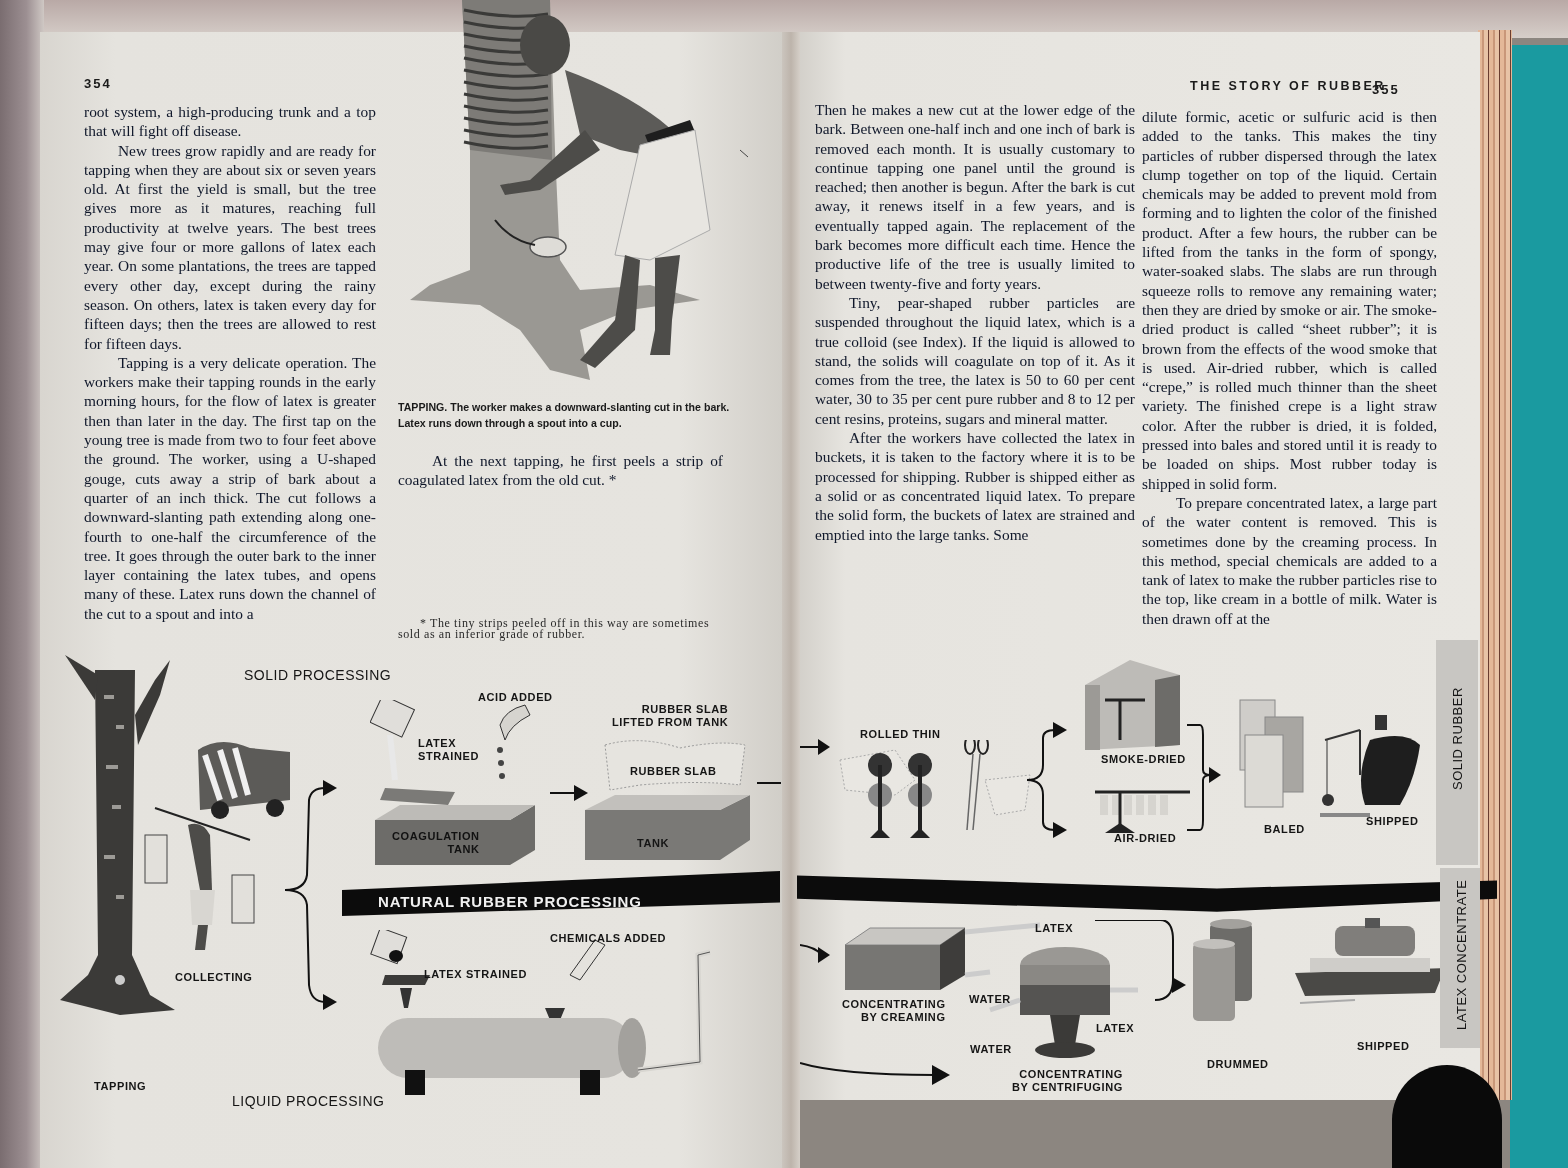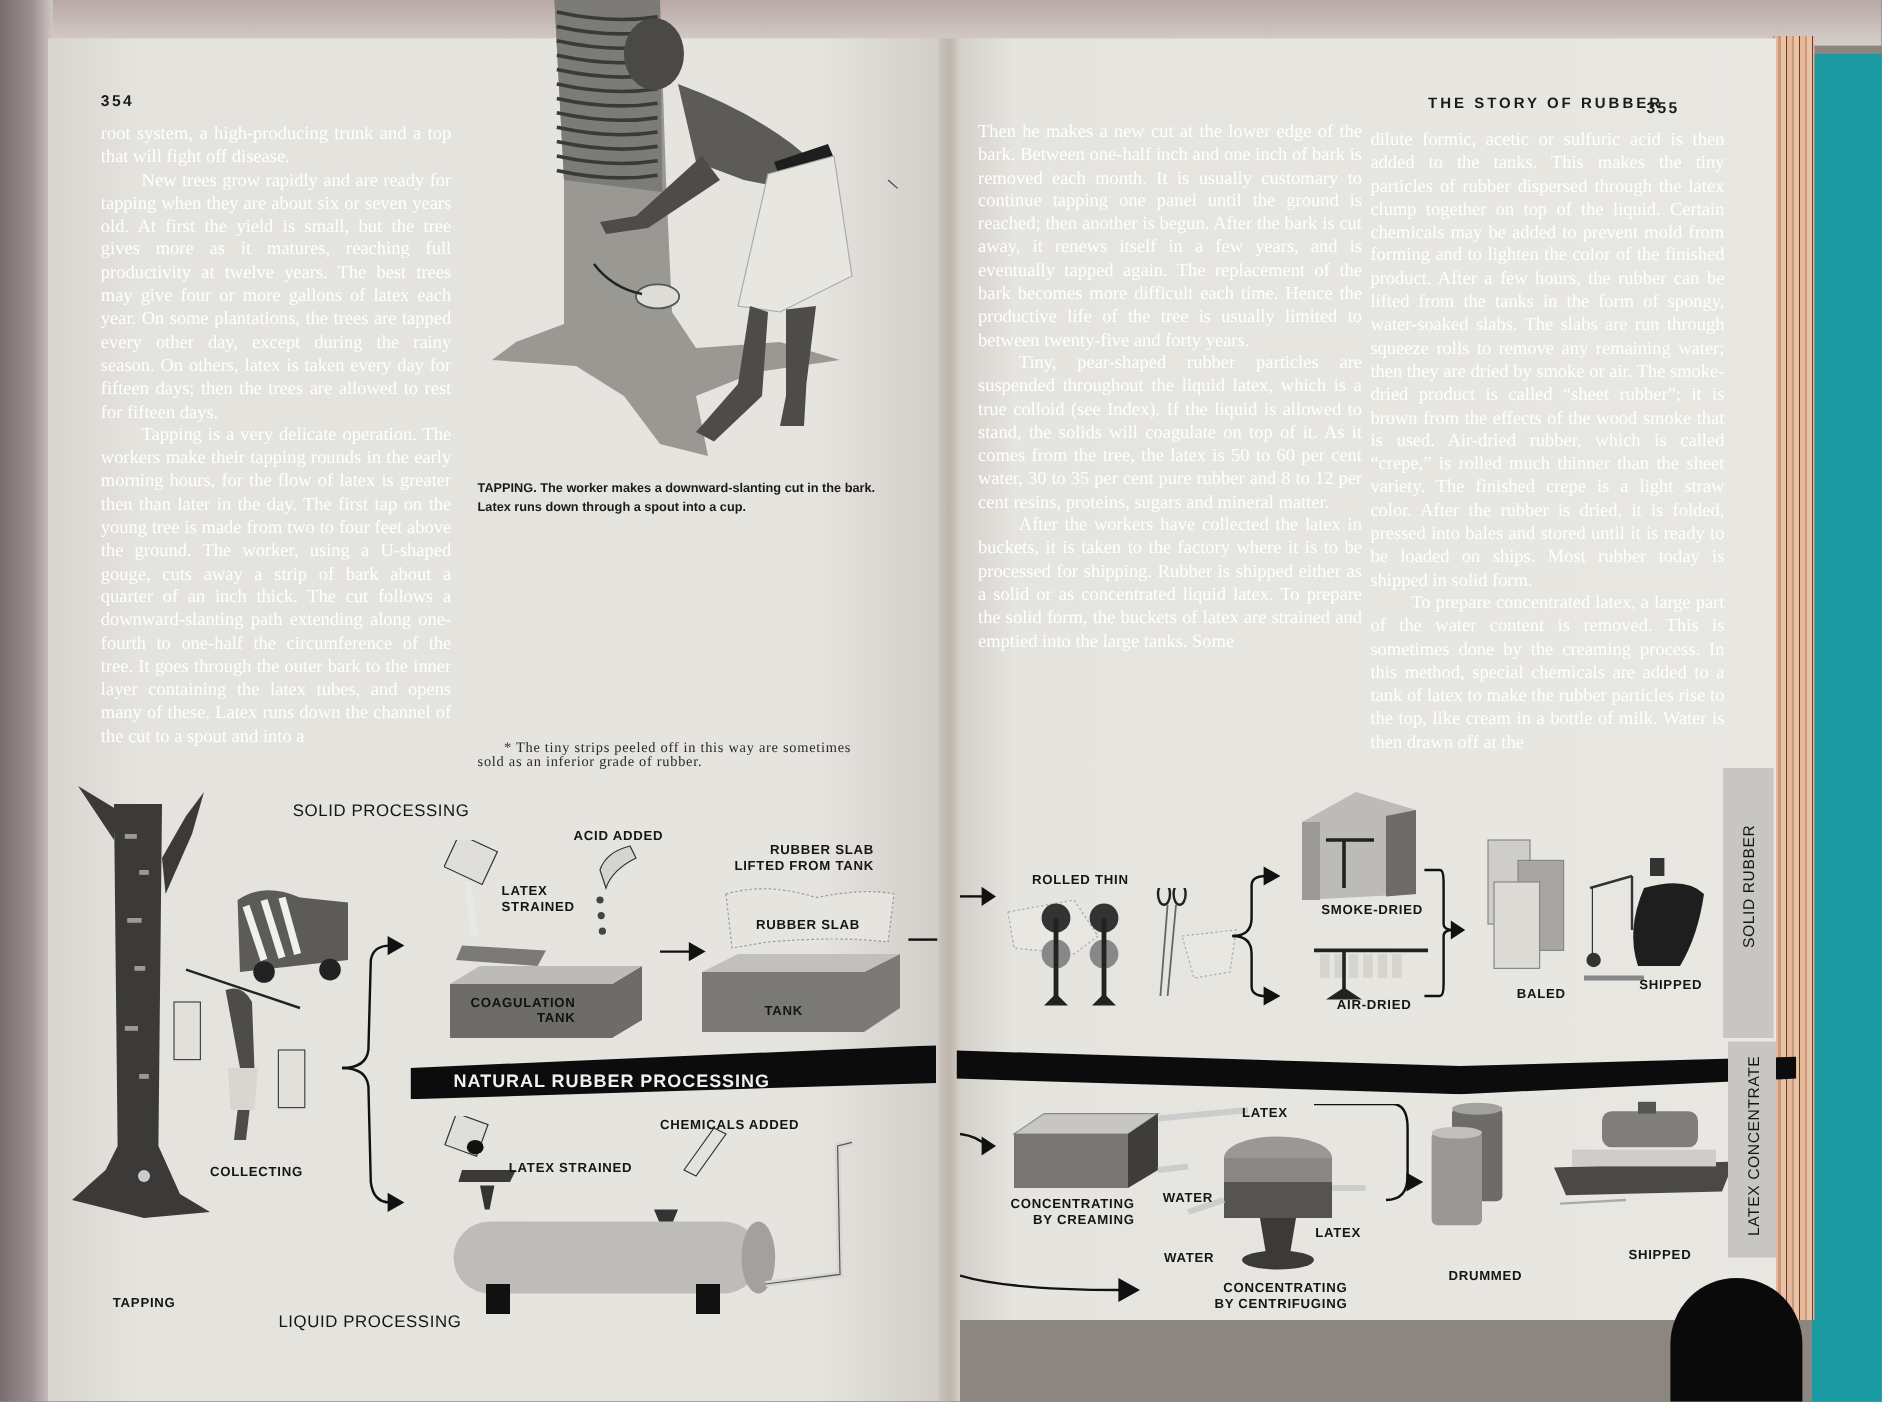--- a/index.html
+++ b/index.html
@@ -31,21 +31,21 @@
     background:linear-gradient(90deg,#cfccc6 0%,#e6e4df 8%,#e9e7e2 100%); }
   .gutter { position:absolute; left:782px; top:32px; width:18px; height:1136px;
     background:linear-gradient(90deg,#cbc5be,#bdb4ab,#d5cfc8); }
 
   .folio { position:absolute; font-family:"Liberation Sans","DejaVu Sans",sans-serif;
     font-weight:bold; font-size:13px; letter-spacing:2px; color:#1b1b1b; }
   .running-head { position:absolute; font-family:"Liberation Sans","DejaVu Sans",sans-serif;
     font-weight:bold; font-size:12.5px; letter-spacing:2.5px; color:#1b1b1b; }
 
   .col {
-    position:absolute; font-size:15.4px; line-height:19.3px; color:#ffffff;
+    position:absolute; font-size:15.4px; line-height:19.3px; color:#0f172a;
     text-align:justify;
   }
   .col p { margin:0; }
   .col p.indent { text-indent:34px; }
 
   .caption {
     position:absolute; font-family:"Liberation Sans","DejaVu Sans",sans-serif;
     font-weight:bold; font-size:10.6px; line-height:16px; color:#1a1a1a;
   }
   .footnote {
@@ -137,20 +137,21 @@
   <path d="M255 258 L255 330 L250 355 L270 355 L272 320 L280 255 Z" fill="#4d4c49"></path>
   <path d="M340 150 L348 157" stroke="#444" stroke-width="1"></path>
 </svg>
 
 <div class="caption" style="left:398px; top:399px; width:335px;">
   <span>TAPPING.</span>
   <span>The worker makes a downward-slanting cut in the bark. Latex runs down through a spout into a cup.</span>
 </div>
 
 <div class="col" style="left:398px; top:451px; width:325px;">
+  <p class="indent">At the next tapping, he first peels a strip of coagulated latex from the old cut. *</p>
 </div>
 
 <div class="footnote" style="left:398px; top:618px; width:325px; text-indent:22px;">* The tiny strips peeled off in this way are sometimes sold as an inferior grade of rubber.</div>
 
 <div class="running-head" style="left:1190px; top:79px;">THE STORY OF RUBBER</div>
 <div class="folio" style="left:1372px; top:82px;">355</div>
 
 <div class="col" style="left:815px; top:100px; width:320px;">
   <p>Then he makes a new cut at the lower edge of the bark. Between one-half inch and one inch of bark is removed each month. It is usually customary to continue tapping one panel until the ground is reached; then another is begun. After the bark is cut away, it renews itself in a few years, and is eventually tapped again. The replacement of the bark becomes more difficult each time. Hence the productive life of the tree is usually limited to between twenty-five and forty years.</p>
   <p class="indent">Tiny, pear-shaped rubber particles are suspended throughout the liquid latex, which is a true colloid (see Index). If the liquid is allowed to stand, the solids will coagulate on top of it. As it comes from the tree, the latex is 50 to 60 per cent water, 30 to 35 per cent pure rubber and 8 to 12 per cent resins, proteins, sugars and mineral matter.</p>

